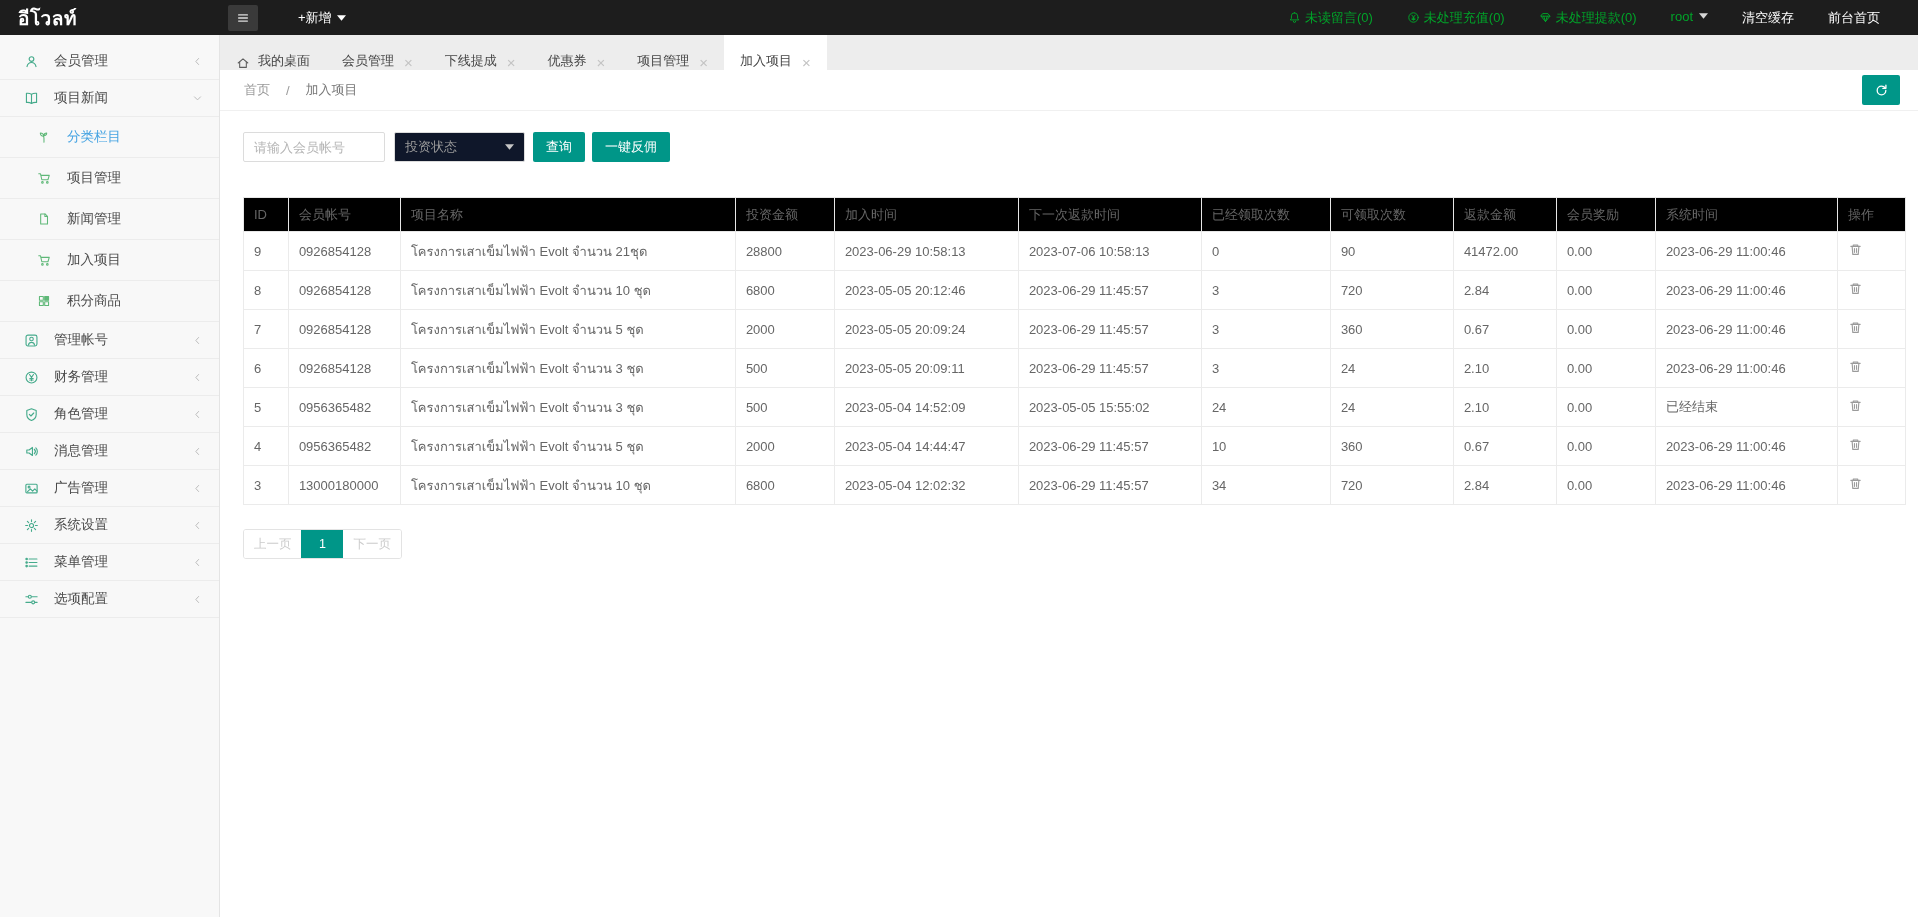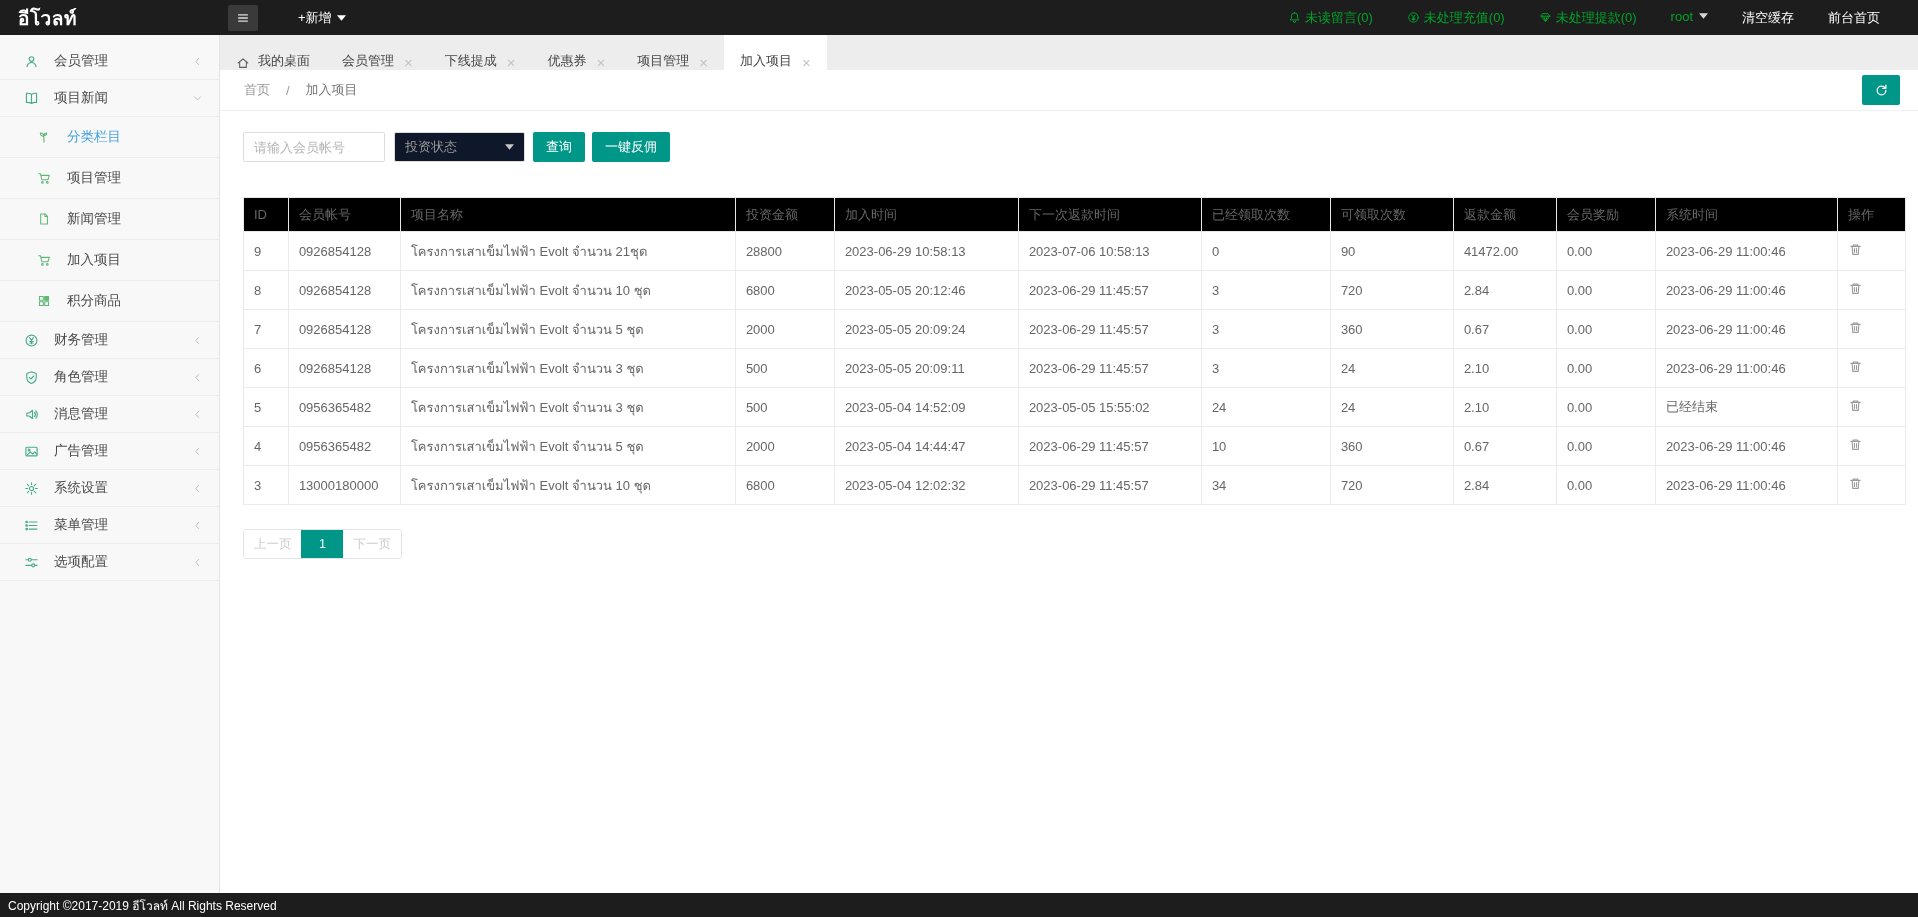--- a/index.html
+++ b/index.html
@@ -200,20 +200,35 @@
         <div class="side-item side-sub">
           <span class="icon" style="display:inline-flex">
             <svg width="14" height="14" viewBox="0 0 16 16" fill="none" stroke="currentColor" stroke-width="1.2" stroke-linecap="round" stroke-linejoin="round">
               <rect x="2.8" y="2.8" width="4.4" height="4.4"></rect>
               <rect x="2.8" y="8.8" width="4.4" height="4.4"></rect>
               <rect x="8.8" y="8.8" width="4.4" height="4.4"></rect>
               <rect x="8.8" y="2.8" width="4.4" height="4.4" fill="currentColor"></rect>
             </svg>
           </span>
           <span class="lbl">积分商品</span>
+        </div>
+        <div class="side-item">
+          <span class="icon" style="display:inline-flex">
+            <svg width="15" height="15" viewBox="0 0 16 16" fill="none" stroke="currentColor" stroke-width="1.2" stroke-linecap="round" stroke-linejoin="round">
+              <rect x="2.2" y="2.2" width="11.6" height="11.6" rx="2"></rect>
+              <circle cx="8" cy="6.4" r="1.9"></circle>
+              <path d="M4.7 13c.4-2 1.7-3 3.3-3s2.9 1 3.3 3"></path>
+            </svg>
+          </span>
+          <span class="lbl">管理帐号</span>
+          <span class="chev">
+            <svg width="11" height="11" viewBox="0 0 16 16" fill="none" stroke="currentColor" stroke-width="1.4" stroke-linecap="round" stroke-linejoin="round">
+              <path d="M9.6 3.6L5.6 8l4 4.4"></path>
+            </svg>
+          </span>
         </div>
         <div class="side-item">
           <span class="icon" style="display:inline-flex">
             <svg width="15" height="15" viewBox="0 0 16 16" fill="none" stroke="currentColor" stroke-width="1.2" stroke-linecap="round" stroke-linejoin="round">
               <circle cx="8" cy="8" r="5.8"></circle>
               <path d="M5.9 4.8L8 7.8l2.1-3M8 7.8v3.6M6.2 9h3.6M6.2 10.6h3.6"></path>
             </svg>
           </span>
           <span class="lbl">财务管理</span>
           <span class="chev">
@@ -546,14 +561,13 @@
 
         <div class="pager">
           <span class="pg">上一页</span>
           <span class="pg current">1</span>
           <span class="pg">下一页</span>
         </div>
       </div>
     </main>
   </div>
 
-  <footer class="footer">Copyright ©2017-2019 อีโวลท์ All Rights Reserved</footer>
 </div>
 
 </body></html>

